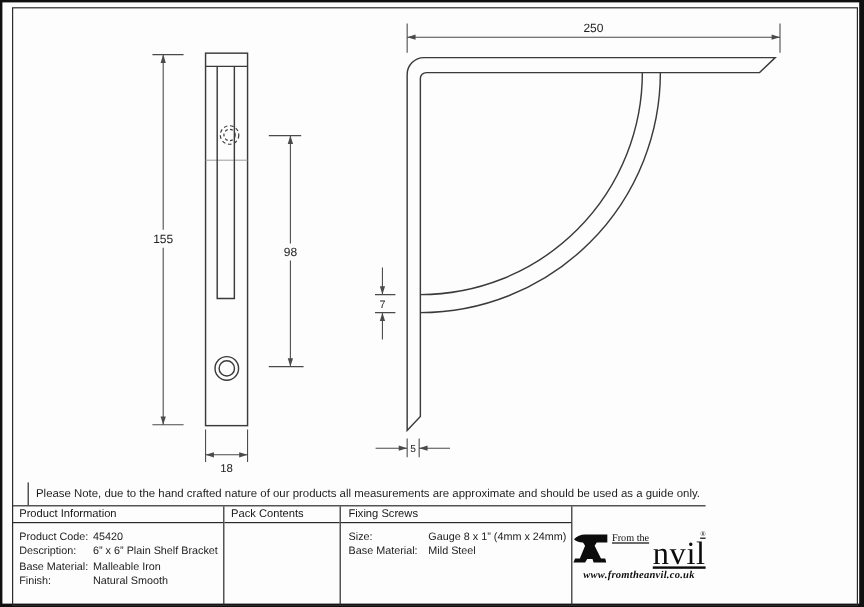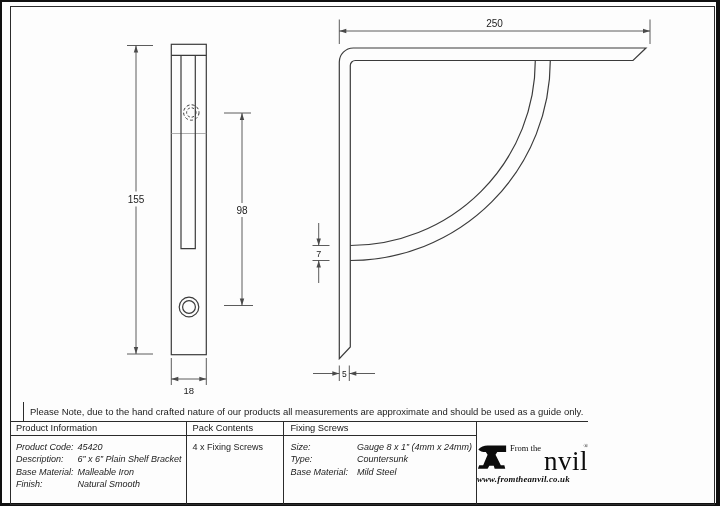--- a/index.html
+++ b/index.html
@@ -16,35 +16,35 @@
     display:flex;border-top:1.6px solid #2b2b2b;}
   .tcol{box-sizing:border-box;height:100%;}
   .tcol + .tcol{border-left:1.3px solid #2b2b2b;}
   .tcol-1{width:200px;}
   .tcol-2{width:186px;}
   .tcol-3{width:198px;}
   .tcol-4{width:121px;display:flex;align-items:center;justify-content:center;}
   .cell-header{height:13.5px;line-height:13.5px;padding-left:6px;font-size:9.3px;color:#161616;
     border-bottom:1.8px solid #2b2b2b;}
   .cell-body{padding:5px 4px 0 6px;font-size:9px;color:#1c1c1c;}
-  .kv-row{line-height:12.4px;white-space:nowrap;font-style:italic;}
+  .kv-row{line-height:12.4px;white-space:nowrap;}
   .kv-label{display:inline-block;}
   .tcol-1 .kv-label{width:59px;}
   .tcol-3 .kv-label{width:64px;}
   .pack-line{line-height:12.4px;white-space:nowrap;}
 
   .logo{color:#0c0c0c;}
-  .logo-main{display:flex;align-items:flex-end;}
+  .logo-main{display:flex;align-items:flex-end;text-decoration:underline;}
   .logo-right{display:flex;flex-direction:column;margin-left:1px;}
   .from-the-row{display:flex;align-items:flex-start;font-family:"Liberation Serif",serif;
     font-size:8.5px;line-height:8px;justify-content:space-between;padding-left:2px;}
   .reg-mark{font-size:6px;line-height:5px;margin-left:2px;}
   .nvil-text{font-family:"Liberation Serif",serif;font-size:27px;line-height:19px;letter-spacing:0.5px;margin-left:36px;}
   .logo-site{font-family:"Liberation Serif",serif;font-style:italic;font-weight:bold;
-    font-size:8.8px;margin-top:3px;letter-spacing:0.2px;}
+    font-size:8.8px;margin-top:3px;text-align:center;letter-spacing:0.2px;}
 </style>
 </head>
 <body>
 
 <div class="page">
   <div class="sheet">
     <div class="sheet-border"></div>
 
     <svg class="drawing-svg" width="720" height="400" viewBox="0 0 720 400">
       <g stroke="#3b3b3b" fill="none" stroke-width="1.2">
@@ -147,34 +147,29 @@
           <div class="kv-row">
             <span class="kv-label">Finish:</span>
             <span class="kv-value">Natural Smooth</span>
           </div>
         </div>
       </div>
 
       <div class="tcol tcol-2">
         <div class="cell-header">Pack Contents</div>
         <div class="cell-body">
-          <div class="pack-line">4 x Fixing Screws</div>
         </div>
       </div>
 
       <div class="tcol tcol-3">
         <div class="cell-header">Fixing Screws</div>
         <div class="cell-body">
           <div class="kv-row">
             <span class="kv-label">Size:</span>
             <span class="kv-value">Gauge 8 x 1” (4mm x 24mm)</span>
-          </div>
-          <div class="kv-row">
-            <span class="kv-label">Type:</span>
-            <span class="kv-value">Countersunk</span>
           </div>
           <div class="kv-row">
             <span class="kv-label">Base Material:</span>
             <span class="kv-value">Mild Steel</span>
           </div>
         </div>
       </div>
 
       <div class="tcol tcol-4">
         <div class="logo">

